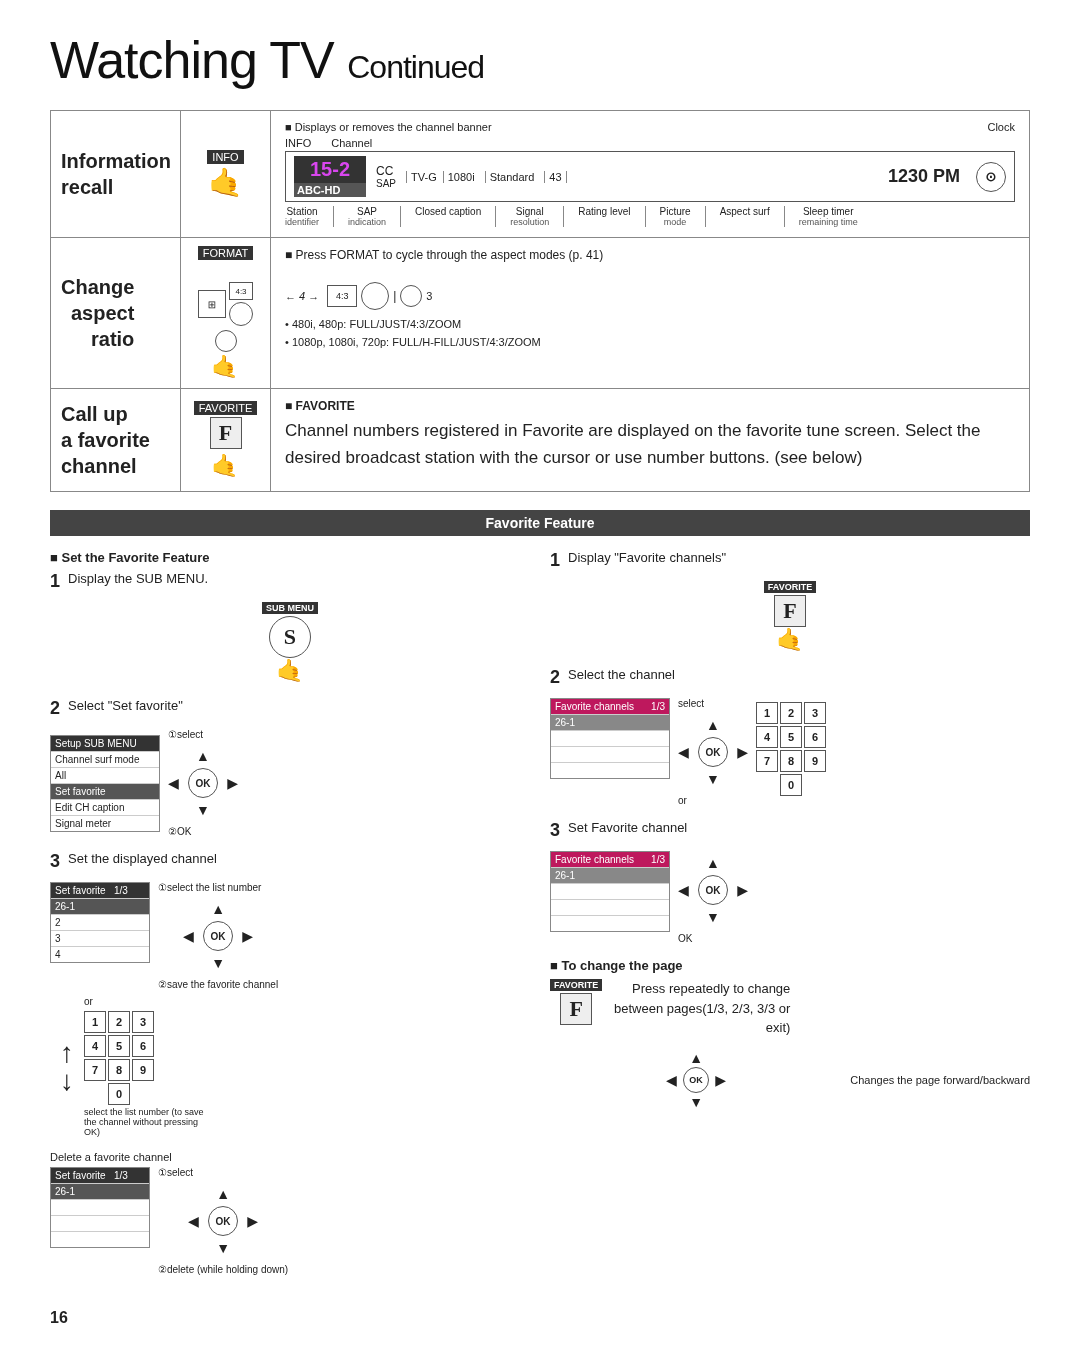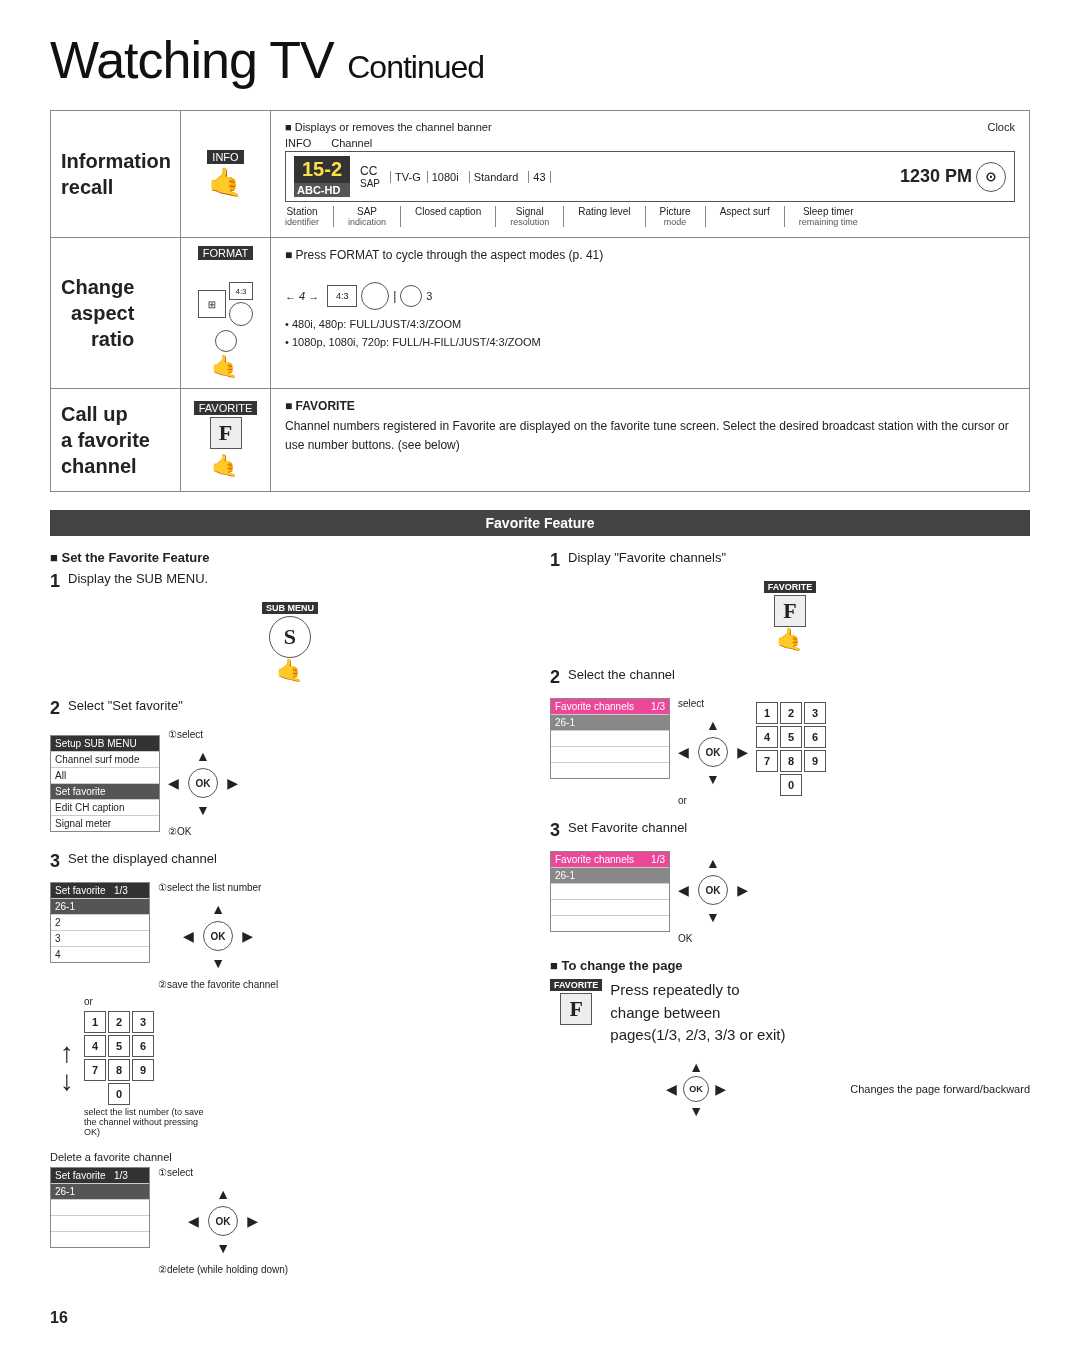--- a/index.html
+++ b/index.html
@@ -64,37 +64,37 @@
     }
     .channel-banner-row1 {
       display: flex;
       align-items: center;
       gap: 6px;
       font-size: 13px;
     }
     .ch-num {
       font-size: 20px;
       font-weight: bold;
-      color: #fde047;
+      color: #d946ef;
       background: #333;
-      padding: 2px 8px;
+      padding: 2px 16px;
     }
     .ch-info {
       font-size: 12px;
       border-left: 1px solid #888;
       border-right: 1px solid #888;
       padding: 0 4px;
     }
     .ch-clock {
       font-size: 18px;
       font-weight: bold;
       margin-left: auto;
       display: flex;
       align-items: center;
-      gap: 4px;
+      gap: 16px;
     }
     .ch-timer {
       border: 1.5px solid #555;
       border-radius: 50%;
       width: 30px;
       height: 30px;
       display: flex;
       align-items: center;
       justify-content: center;
       font-size: 12px;
@@ -206,21 +206,21 @@
     .mini-table-row.selected {
       background: #555;
       color: #fff;
     }
     .fav-mini-table {
       border: 1px solid #888;
       font-size: 10px;
       width: 120px;
     }
     .fav-mini-header {
-      background: #ec4899;
+      background: #be185d;
       color: #fff;
       padding: 2px 4px;
       display: flex;
       justify-content: space-between;
     }
     .fav-mini-row {
       padding: 2px 4px;
       border-top: 1px solid #ccc;
     }
     .fav-mini-row.selected {
@@ -458,21 +458,21 @@
       <div class="favorite-icon">FAVORITE</div>
       <div class="fav-f-icon">
         <span>F</span>
       </div>
       <span class="hand-icon" style="font-size:22px;margin-top:4px;">🤙</span>
     </div>
     <div class="section-content">
       <div style="font-size:12px;margin-bottom:4px;">
         ■ <strong>FAVORITE</strong>
       </div>
-      <div style="font-size:12px; line-height:1.6;">Channel numbers registered in Favorite are displayed on the favorite tune screen. Select the desired broadcast station with the cursor or use number buttons. (see below)</div>
+      <div style="font-size:17px; line-height:1.6;">Channel numbers registered in Favorite are displayed on the favorite tune screen. Select the desired broadcast station with the cursor or use number buttons. (see below)</div>
     </div>
   </div>
 
 </div>
 
 <div>
   <div class="favorite-bar">
     <span>Favorite Feature</span>
   </div>
 
@@ -702,21 +702,21 @@
         <div style="font-size:13px;font-weight:bold;margin-bottom:6px;">
           ■ <span>To change the page</span>
         </div>
         <div style="display:flex;align-items:flex-start;gap:8px;">
           <div style="display:flex;flex-direction:column;align-items:center;">
             <div style="font-size:9px;font-weight:bold;background:#333;color:#fff;padding:1px 4px;">FAVORITE</div>
             <div class="fav-f-icon" style="margin-top:2px;">
               <span>F</span>
             </div>
           </div>
-          <div style="font-size:15px;max-width:180px;line-height:1.5;">Press repeatedly to change between pages(1/3, 2/3, 3/3 or exit)</div>
+          <div style="font-size:13px;max-width:180px;line-height:1.5;text-align:right;">Press repeatedly to change between pages(1/3, 2/3, 3/3 or exit)</div>
         </div>
         <div style="display:flex;align-items:center;gap:8px;margin-top:8px;">
           <div class="nav-cluster" style="width:60px;height:60px;">
             <span class="nav-up">▲</span>
             <span class="nav-down">▼</span>
             <span class="nav-left">◀</span>
             <span class="nav-right">▶</span>
             <div class="nav-center" style="width:26px;height:26px;font-size:9px;">OK</div>
           </div>
           <div style="font-size:11px;">Changes the page forward/backward</div>

